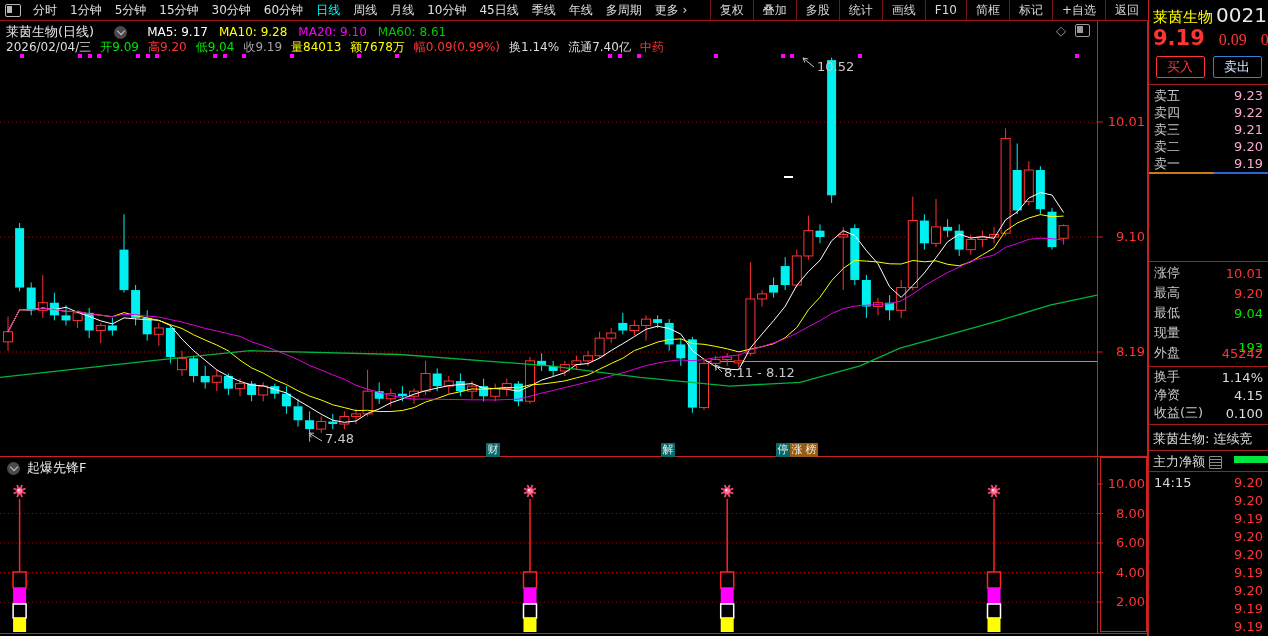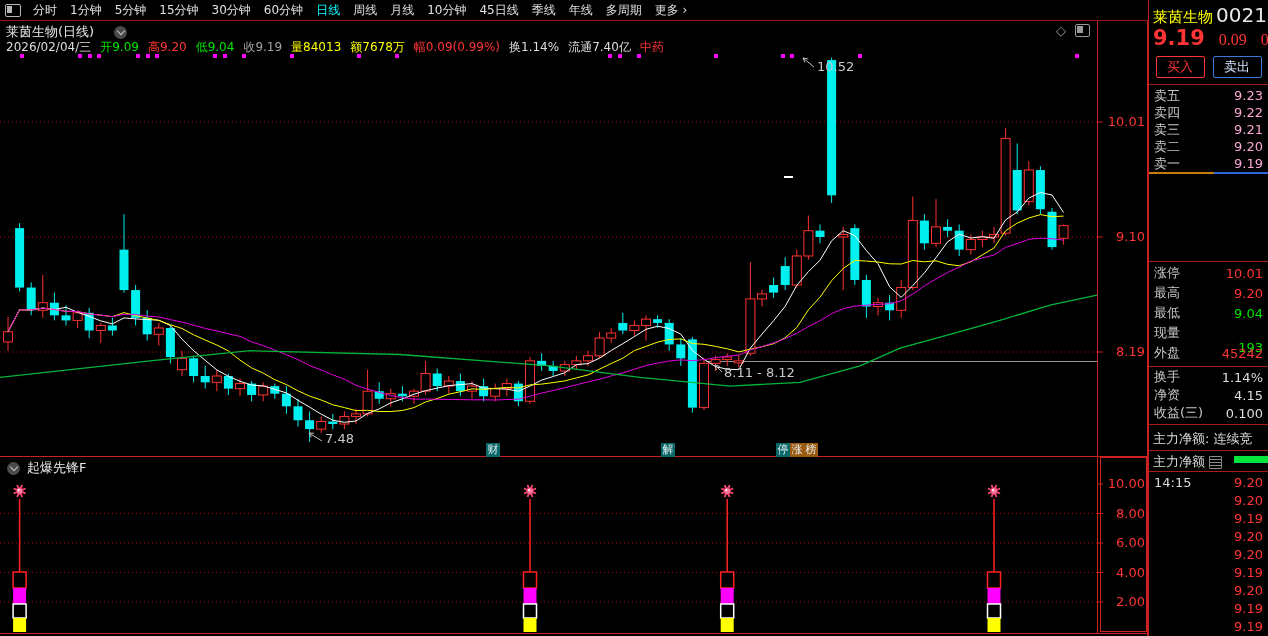--- a/index.html
+++ b/index.html
@@ -391,25 +391,43 @@
         <span class="tb-item active">日线</span>
         <span class="tb-item">周线</span>
         <span class="tb-item">月线</span>
         <span class="tb-item">10分钟</span>
         <span class="tb-item">45日线</span>
         <span class="tb-item">季线</span>
         <span class="tb-item">年线</span>
         <span class="tb-item">多周期</span>
         <span class="tb-item">更多 ›</span>
       </div>
+    <div id="tb-right">
+        <span class="tb-act">复权</span>
+        <span class="tb-act">叠加</span>
+        <span class="tb-act">多股</span>
+        <span class="tb-act">统计</span>
+        <span class="tb-act">画线</span>
+        <span class="tb-act">F10</span>
+        <span class="tb-act">简框</span>
+        <span class="tb-act">标记</span>
+        <span class="tb-act">+自选</span>
+        <span class="tb-act">返回</span>
+      </div>
   </div>
 
   <div id="info1">
     <span id="chart-title">莱茵生物(日线)</span>
     <span class="chev"></span>
+    <span id="ma-labels" style="display: flex; gap: 11px;">
+        <span class="ma-item" style="color: rgb(255, 255, 255);">MA5: 9.17</span>
+        <span class="ma-item" style="color: rgb(255, 255, 0);">MA10: 9.28</span>
+        <span class="ma-item" style="color: rgb(255, 0, 255);">MA20: 9.10</span>
+        <span class="ma-item" style="color: rgb(0, 200, 0);">MA60: 8.61</span>
+      </span>
   </div>
   <div id="info2">
       <span style="color: rgb(221, 221, 221);">2026/02/04/三</span>
       <span style="color: rgb(0, 230, 0);">开9.09</span>
       <span style="color: rgb(255, 52, 52);">高9.20</span>
       <span style="color: rgb(0, 230, 0);">低9.04</span>
       <span style="color: #a3a3a3;">收9.19</span>
       <span style="color: rgb(255, 255, 0);">量84013</span>
       <span style="color: rgb(255, 255, 0);">额7678万</span>
       <span style="color: rgb(255, 52, 52);">幅0.09(0.99%)</span>
@@ -528,21 +546,21 @@
         <div class="qrow">
           <span class="qlab">净资</span>
           <span class="qval" style="color: rgb(221, 221, 221);">4.15</span>
         </div>
         <div class="qrow">
           <span class="qlab">收益(三)</span>
           <span class="qval" style="color: rgb(221, 221, 221);">0.100</span>
         </div>
       </div>
     <div class="qp-sep" style="top:424px"></div>
-    <div id="qp-status">主力净额: 连续竞</div>
+    <div id="qp-status">莱茵生物: 连续竞</div>
     <div class="qp-sep" style="top:450px"></div>
     <div id="qp-flow">
       <span>主力净额</span>
       <span class="flowicon"></span>
     </div>
     <div id="flow-bar"></div>
     <div class="qp-sep" style="top:471px"></div>
     <div id="qp-ticks">
         <div class="trow">
           <span class="ttime">14:15</span>

